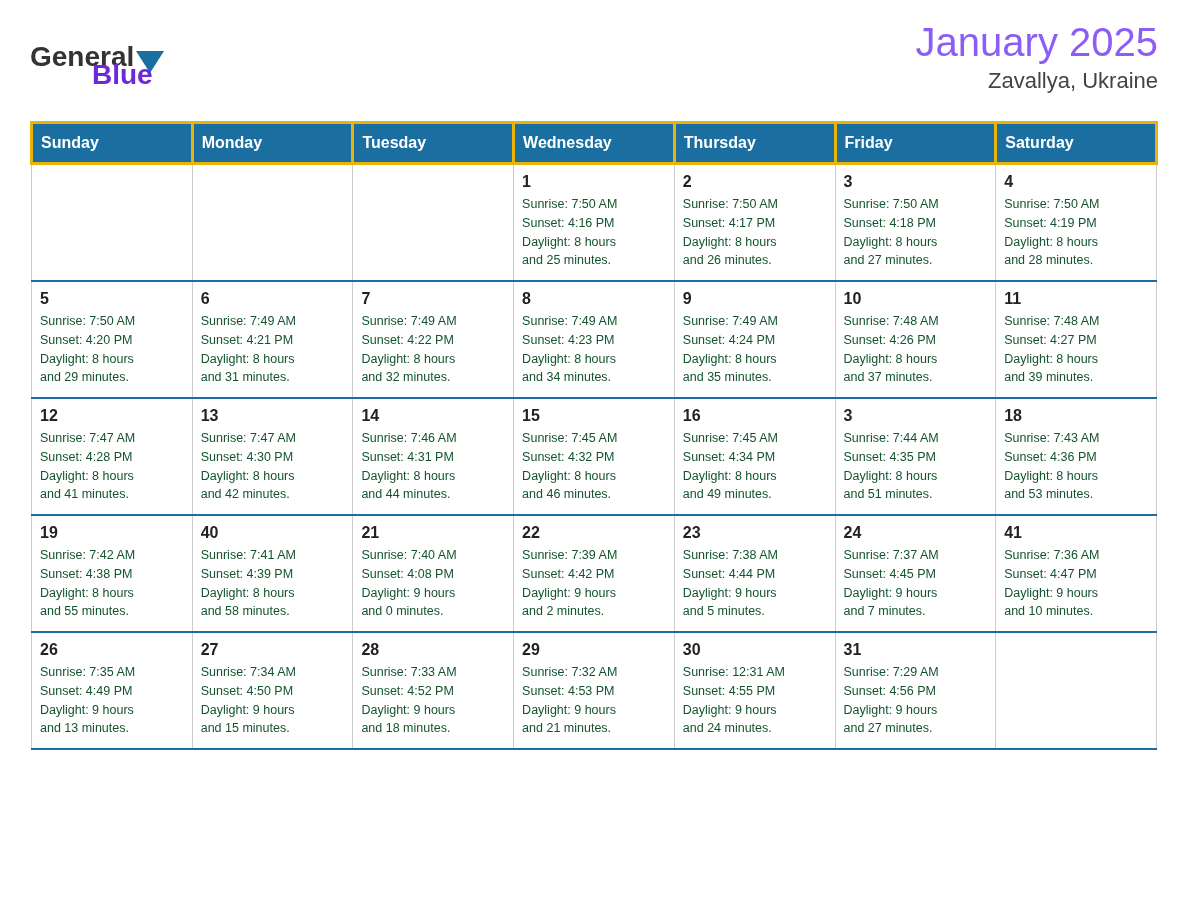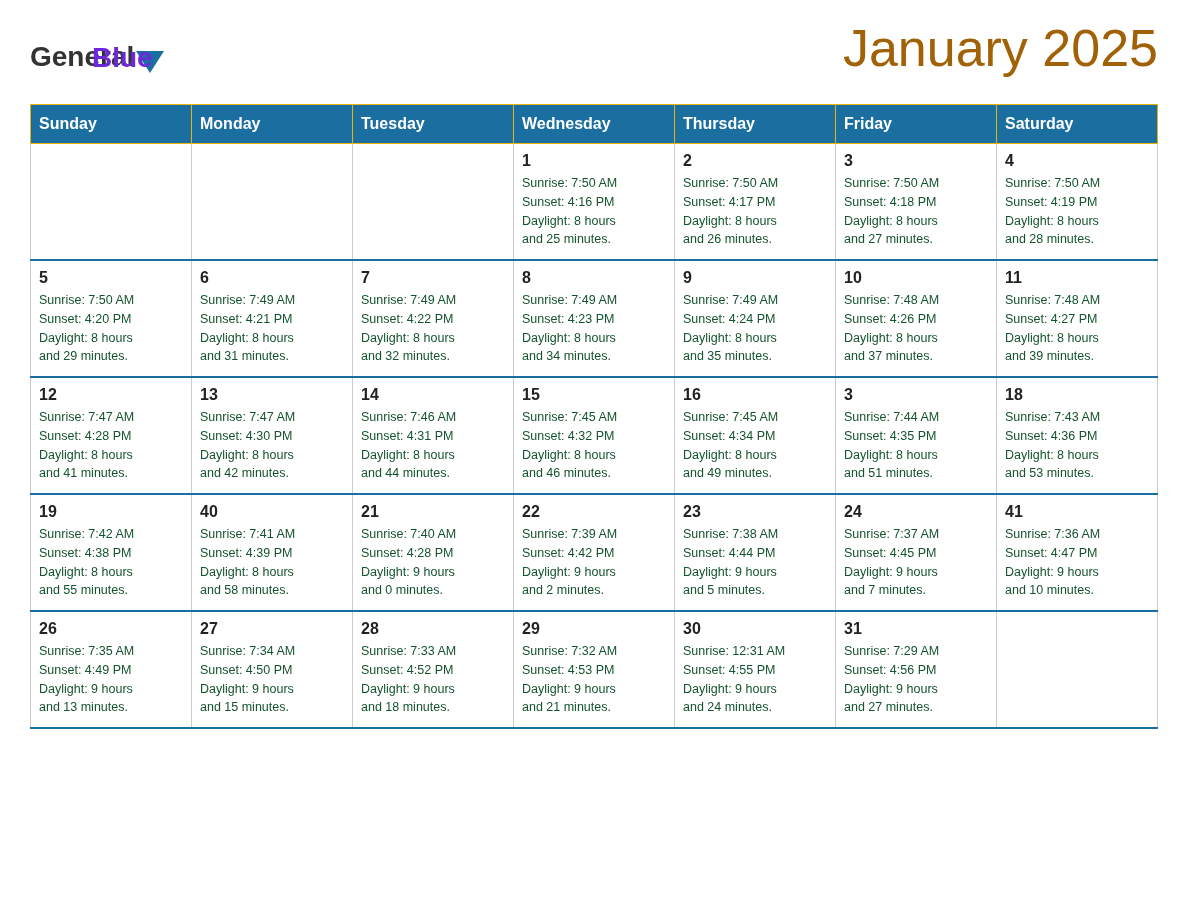--- a/index.html
+++ b/index.html
@@ -38,43 +38,43 @@
       display: inline-block;
     }
     .logo-row {
       display: flex;
       align-items: flex-end;
     }
     .title-block {
       text-align: right;
     }
     .title-block h1 {
-      font-size: 52px;
+      font-size: 40px;
       font-weight: normal;
-      color: #a16207;
+      color: #8b5cf6;
       line-height: 1.1;
     }
     .title-block h2 {
       font-size: 22px;
       font-weight: normal;
       color: #444;
       margin-top: 4px;
     }
     .calendar {
       width: 100%;
       border-collapse: collapse;
     }
     .calendar thead tr th {
       background-color: #1a6fa0;
       color: #fff;
       font-size: 16px;
       font-weight: bold;
       padding: 10px 8px;
       text-align: left;
-      border: 1px solid #eab308;
+      border: 3px solid #eab308;
     }
     .calendar tbody tr td {
       vertical-align: top;
       padding: 8px 8px 10px 8px;
       border: 1px solid #ccc;
       width: calc(100% / 7);
       min-height: 100px;
       font-size: 13px;
       color: #333;
     }
@@ -102,20 +102,21 @@
 
 <div class="header">
   <div class="logo">
     <div class="logo-row">
       <span class="logo-text-general">General</span>
       <span class="logo-triangle"></span>
     </div>
   </div>
   <div class="title-block">
     <h1>January 2025</h1>
+    <h2>Zavallya, Ukraine</h2>
   </div>
 </div>
 
 <div style="margin-top:-55px; margin-left:62px; margin-bottom:30px;">
   <span style="font-size:28px; font-weight:bold; color:#6d28d9;">Blue</span>
 </div>
 
 <table class="calendar">
   <thead>
     <tr>
@@ -275,21 +276,21 @@
         <td>
           <span class="day-number">40</span>
           <div class="day-info" style="white-space: pre-line;">Sunrise: 7:41 AM
 Sunset: 4:39 PM
 Daylight: 8 hours
 and 58 minutes.</div>
         </td>
         <td>
           <span class="day-number">21</span>
           <div class="day-info" style="white-space: pre-line;">Sunrise: 7:40 AM
-Sunset: 4:28 PM
+Sunset: 4:08 PM
 Daylight: 9 hours
 and 0 minutes.</div>
         </td>
         <td>
           <span class="day-number">22</span>
           <div class="day-info" style="white-space: pre-line;">Sunrise: 7:39 AM
 Sunset: 4:42 PM
 Daylight: 9 hours
 and 2 minutes.</div>
         </td>

